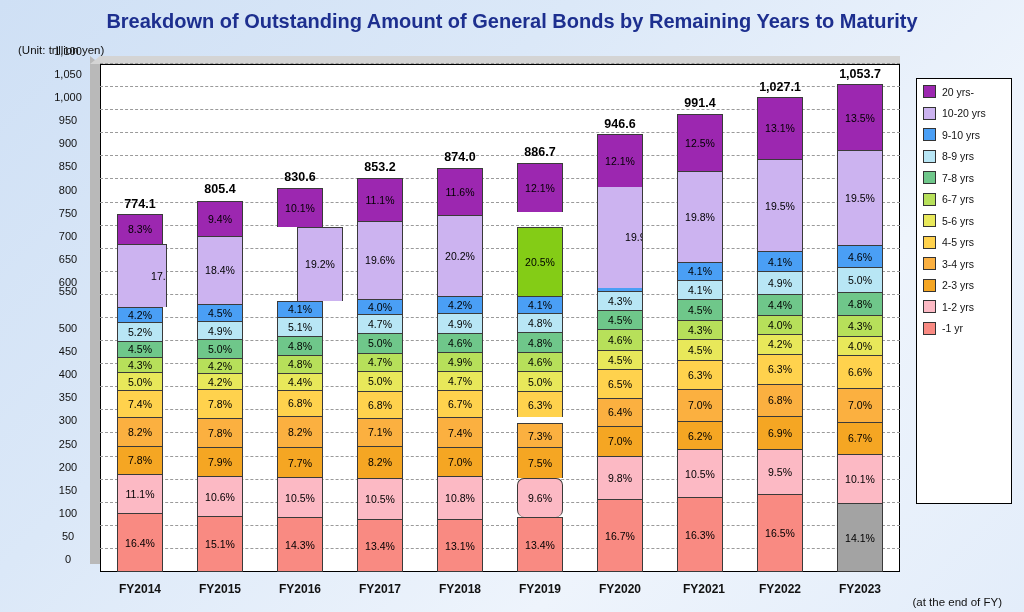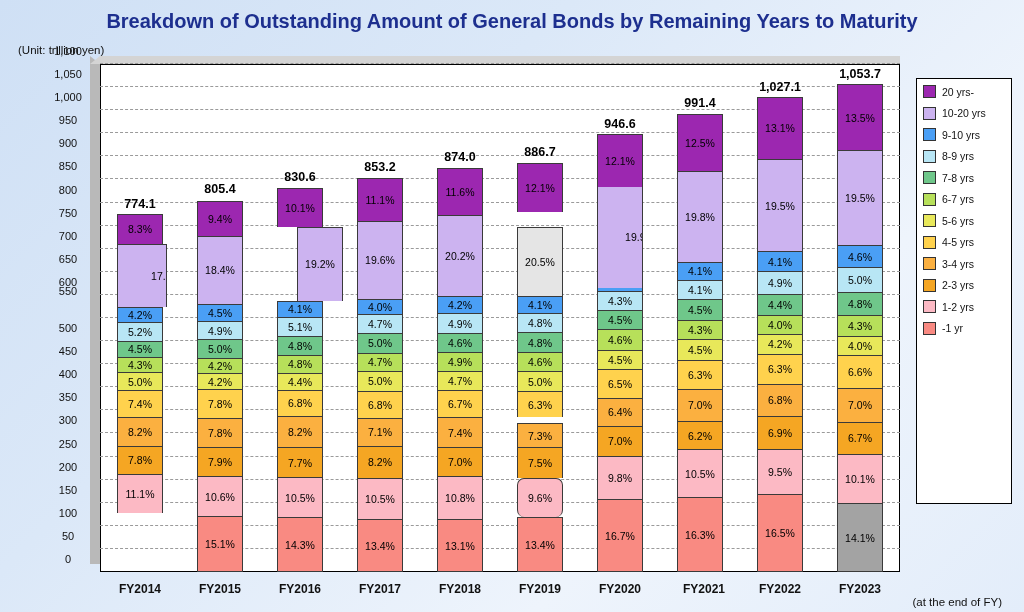--- a/index.html
+++ b/index.html
@@ -135,20 +135,21 @@
       <div class="ytick" style="bottom: 369.455px;">800</div>
       <div class="ytick" style="bottom: 392.545px;">850</div>
       <div class="ytick" style="bottom: 415.636px;">900</div>
       <div class="ytick" style="bottom: 438.727px;">950</div>
       <div class="ytick" style="bottom: 461.818px;">1,000</div>
       <div class="ytick" style="bottom: 484.909px;">1,050</div>
       <div class="ytick" style="bottom: 508px;">1,100</div>
     </div>
   <div id="bars">
       <div class="bar" style="left: 17px; width: 46px; height: 357.493px;">
+        <div class="seg bottom" style="bottom: 0px; height: 58.6289px; background: rgb(249, 138, 130);">16.4%</div>
         <div class="seg" style="bottom: 58.6289px; height: 39.6818px; background: rgb(252, 185, 196);">11.1%</div>
         <div class="seg" style="bottom: 98.3107px; height: 27.8845px; background: rgb(245, 166, 35);">7.8%</div>
         <div class="seg" style="bottom: 126.195px; height: 29.3145px; background: rgb(251, 176, 64);">8.2%</div>
         <div class="seg" style="bottom: 155.51px; height: 26.4545px; background: rgb(255, 210, 77);">7.4%</div>
         <div class="seg" style="bottom: 181.964px; height: 17.8747px; background: rgb(232, 232, 90);">5.0%</div>
         <div class="seg" style="bottom: 199.839px; height: 15.3722px; background: rgb(183, 224, 90);">4.3%</div>
         <div class="seg" style="bottom: 215.211px; height: 16.0872px; background: rgb(111, 199, 138);">4.5%</div>
         <div class="seg" style="bottom: 231.298px; height: 18.5897px; background: rgb(184, 230, 245);">5.2%</div>
         <div class="seg" style="bottom: 249.888px; height: 15.0147px; background: rgb(74, 159, 245);">4.2%</div>
         <div class="seg" style="bottom: 264.903px; height: 63.2763px; background: rgb(204, 179, 240); padding-left: 48px;">17.7%</div>
@@ -219,21 +220,21 @@
         <div class="seg bottom" style="bottom: 0px; height: 54.8722px; background: rgb(249, 138, 130);">13.4%</div>
         <div class="seg" style="bottom: 54.8722px; height: 39.3114px; background: rgb(252, 185, 196); border-radius: 7px;">9.6%</div>
         <div class="seg" style="bottom: 94.1837px; height: 30.7121px; background: rgb(245, 166, 35);">7.5%</div>
         <div class="seg" style="bottom: 124.896px; height: 24px; background: rgb(251, 176, 64);">7.3%</div>
         <div class="seg" style="bottom: 154.789px; height: 25.7981px; background: rgb(255, 210, 77);">6.3%</div>
         <div class="seg" style="bottom: 180.587px; height: 20.4747px; background: rgb(232, 232, 90);">5.0%</div>
         <div class="seg" style="bottom: 201.062px; height: 18.8367px; background: rgb(183, 224, 90);">4.6%</div>
         <div class="seg" style="bottom: 219.898px; height: 19.6557px; background: rgb(111, 199, 138);">4.8%</div>
         <div class="seg" style="bottom: 239.554px; height: 19.6557px; background: rgb(184, 230, 245);">4.8%</div>
         <div class="seg" style="bottom: 259.21px; height: 16.7893px; background: rgb(74, 159, 245);">4.1%</div>
-        <div class="seg" style="bottom: 275.999px; height: 69px; background: #e5e5e5;">20.5%</div>
+        <div class="seg" style="bottom: 275.999px; height: 69px; background: #84cc16;">20.5%</div>
         <div class="seg" style="bottom: 359.945px; height: 49.5488px; background: rgb(156, 39, 176);">12.1%</div>
         <div class="bartotal" style="bottom: 413.494px;">886.7</div>
       </div>
       <div class="bar" style="left: 497px; width: 46px; height: 437.157px;">
         <div class="seg bottom" style="bottom: 0px; height: 73.0052px; background: rgb(249, 138, 130);">16.7%</div>
         <div class="seg" style="bottom: 73.0052px; height: 42.8414px; background: rgb(252, 185, 196);">9.8%</div>
         <div class="seg" style="bottom: 115.847px; height: 30.601px; background: rgb(245, 166, 35);">7.0%</div>
         <div class="seg" style="bottom: 146.448px; height: 27.9781px; background: rgb(251, 176, 64);">6.4%</div>
         <div class="seg" style="bottom: 174.426px; height: 28.4152px; background: rgb(255, 210, 77);">6.5%</div>
         <div class="seg" style="bottom: 202.841px; height: 19.6721px; background: rgb(232, 232, 90);">4.5%</div>

